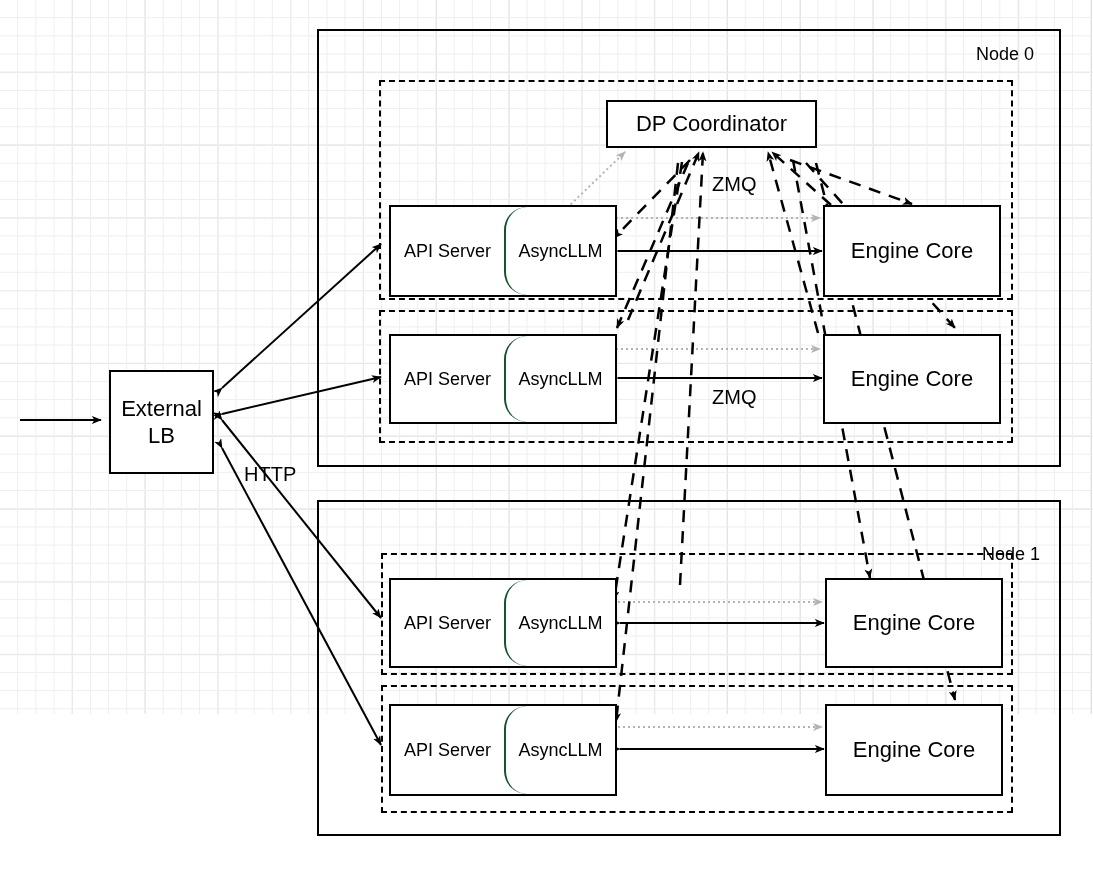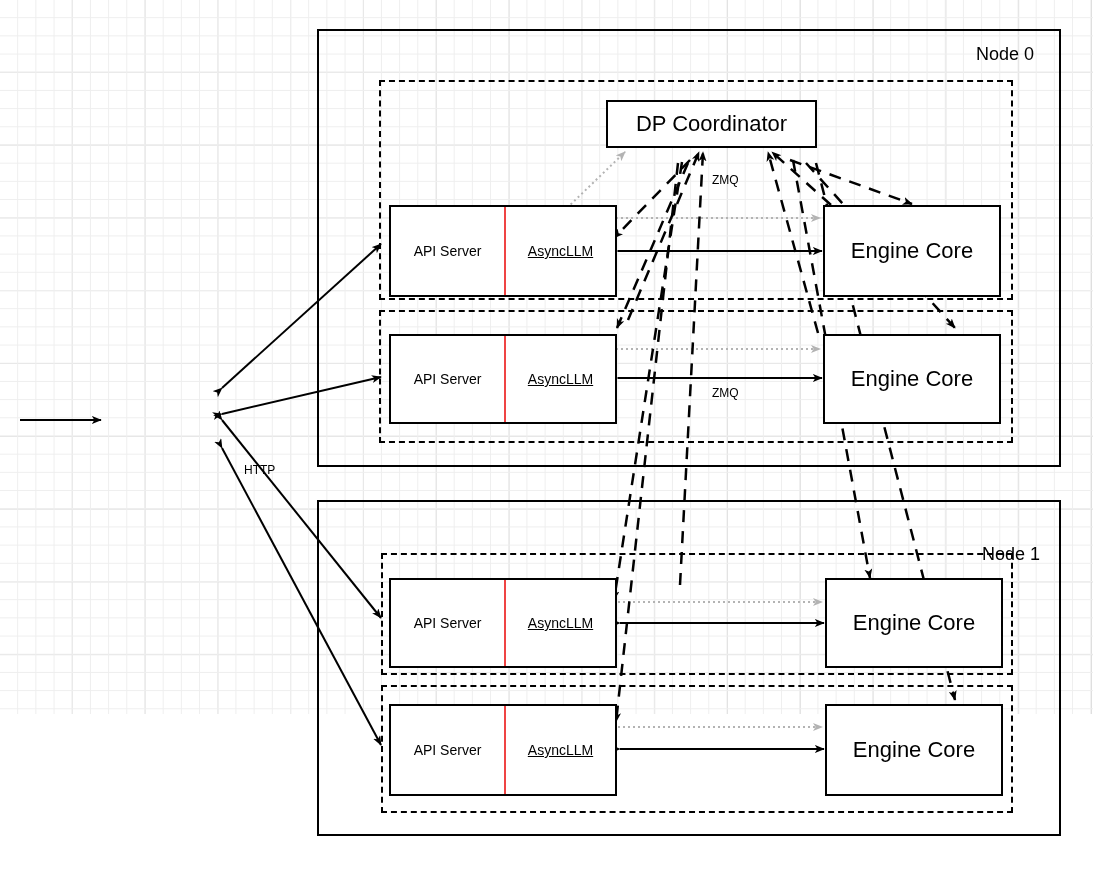--- a/index.html
+++ b/index.html
@@ -61,42 +61,43 @@
   }
   .nodelabel{
     position:absolute;
     font-size:18px;
     color:#000000;
     z-index:4;
     white-space:nowrap;
   }
   .edgelabel{
     position:absolute;
-    font-size:12px;
+    font-size:20px;
     color:#000000;
     background:transparent;
     z-index:9;
     white-space:nowrap;
   }
   
   .splitbox{
     position:absolute;
     background:#ffffff;
     border:2px solid #000000;
     box-sizing:border-box;
     display:flex;
     z-index:5;
   }
   .splitbox > div{
     display:flex;align-items:center;justify-content:center;
-    font-size:14px;color:#000000;
-    box-sizing:border-box;
+    font-size:18px;color:#000000;
+    box-sizing:border-box;
+    border-radius:23px;
   }
   .splitbox > .left{flex:0 0 113px;}
-  .splitbox > .right{flex:1 1 auto;border-left:2px solid #ef4444;text-decoration:underline;}
+  .splitbox > .right{flex:1 1 auto;border-left:2px solid #14532d;}
 </style>
 </head>
 <body>
 
 <div id="canvas">
 
   <svg class="layer" viewBox="0 0 1093 875">
     <defs>
       <marker id="ah" markerWidth="12" markerHeight="12" refX="9.2" refY="4" orient="auto" markerUnits="userSpaceOnUse">
         <path d="M0,0 L10,4 L0,8 L2.6,4 z" fill="#000000"></path>
@@ -240,18 +241,22 @@
   </div>
 
   <div class="splitbox" style="left:389px;top:704px;width:228px;height:92px;">
     <div class="left">API Server</div>
     <div class="right">AsyncLLM</div>
   </div>
   <div class="box" style="left:825px;top:704px;width:178px;height:92px;">
     <span>Engine Core</span>
   </div>
 
+  <div class="box" style="left:109px;top:370px;width:105px;height:104px;flex-direction:column;">
+    <span>External</span>
+    <span>LB</span>
+  </div>
 
   <div class="edgelabel" style="left:244px;top:431px;margin-top:32px;">HTTP</div>
   <div class="edgelabel" style="left:712px;top:173px;">ZMQ</div>
   <div class="edgelabel" style="left:712px;top:386px;">ZMQ</div>
 
 </div>
 
 </body></html>

